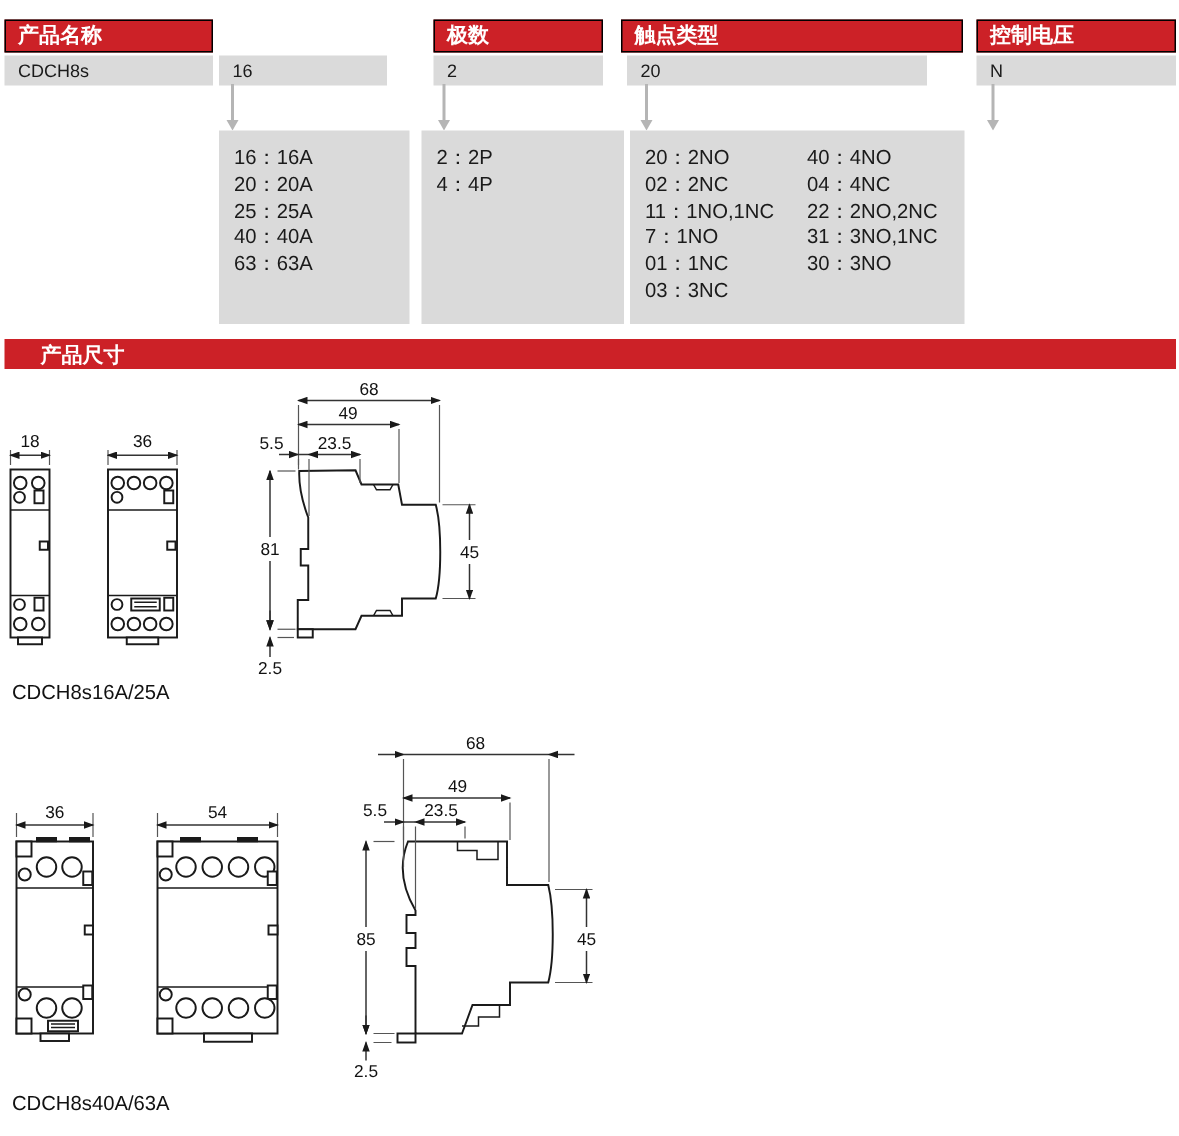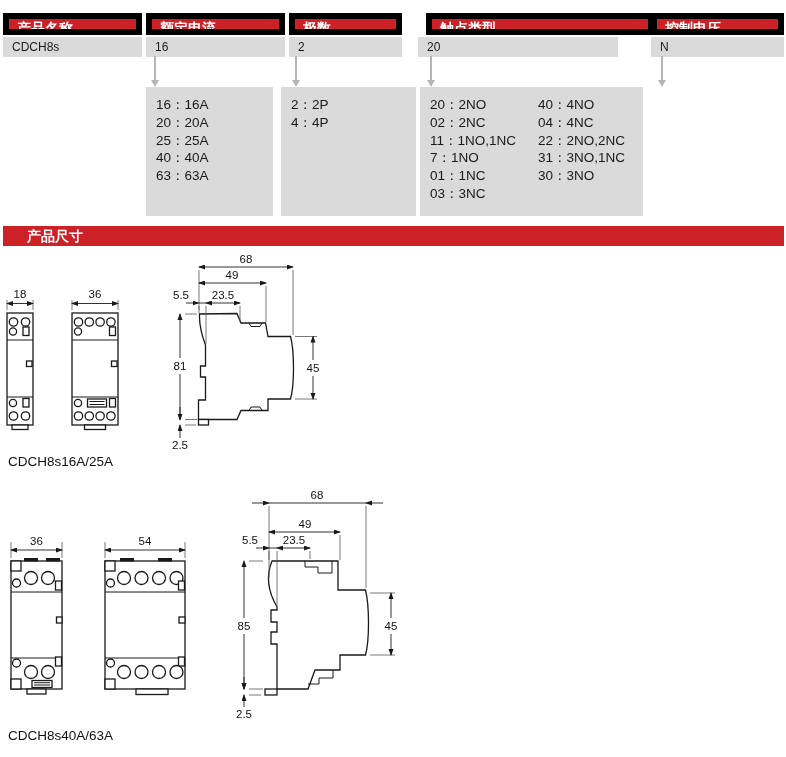--- a/index.html
+++ b/index.html
@@ -1,19 +1,19 @@
 <!DOCTYPE html>
 <html><head>
 <meta charset="utf-8">
 <style>
   html,body{margin:0;padding:0;background:#fff;}
   .page{position:relative;width:786px;height:757px;background:#fff;
         font-family:"Liberation Sans",sans-serif;overflow:hidden;}
   .cell{position:absolute;box-sizing:border-box;white-space:nowrap;overflow:hidden;}
-  .hdr{top:13px;height:22px;background:#cc2127;border:6px solid #000000;
+  .hdr{top:13px;height:22px;background:#cc2127;border:1px solid #000000;
        color:#fff;font-weight:bold;font-size:14px;line-height:19px;padding-left:8px;}
   .val{top:37px;height:20px;background:#dadada;color:#1a1a1a;
        font-size:12px;line-height:20px;padding-left:9px;}
   .obox{position:absolute;top:87px;height:129px;background:#dadada;
         font-size:13.5px;color:#1a1a1a;box-sizing:border-box;}
   .olist{position:absolute;top:9px;left:10px;line-height:17.8px;}
   .oline{white-space:nowrap;}
   .conn{position:absolute;top:56px;width:10px;height:31px;}
   .banner{position:absolute;top:226px;left:3px;width:781px;height:20px;
           background:#cc2127;color:#fff;font-weight:bold;font-size:14px;
@@ -27,27 +27,26 @@
   .dt{font-size:11.5px;fill:#111;text-anchor:middle;
       font-family:"Liberation Sans",sans-serif;}
   .tab{fill:#1a1a1a;stroke:none;}
 </style>
 </head>
 <body>
 
 <div class="page">
 
   <div class="cell hdr" style="left:3px;width:139px">产品名称</div>
-  <div class="cell hdr" style="left:146px;width:139px">额定电流</div>
   <div class="cell hdr" style="left:289px;width:113px">极数</div>
-  <div class="cell hdr" style="left:426px;width:228px">触点类型</div>
+  <div class="cell hdr" style="left:414px;width:228px">触点类型</div>
   <div class="cell hdr" style="left:651px;width:133px">控制电压</div>
 
   <div class="cell val" style="left:3px;width:139px">CDCH8s</div>
-  <div class="cell val" style="left:146px;width:139px">16</div>
+  <div class="cell val" style="left:146px;width:112px">16</div>
   <div class="cell val" style="left:289px;width:113px">2</div>
   <div class="cell val" style="left:418px;width:200px">20</div>
   <div class="cell val" style="left:651px;width:133px">N</div>
 
   <svg class="conn" style="left:150px">
       <line x1="5" y1="0" x2="5" y2="24" stroke="#b5b5b5" stroke-width="2"></line>
       <polygon points="1,24 9,24 5,31" fill="#b5b5b5"></polygon>
     </svg>
   <svg class="conn" style="left:291px">
       <line x1="5" y1="0" x2="5" y2="24" stroke="#b5b5b5" stroke-width="2"></line>

